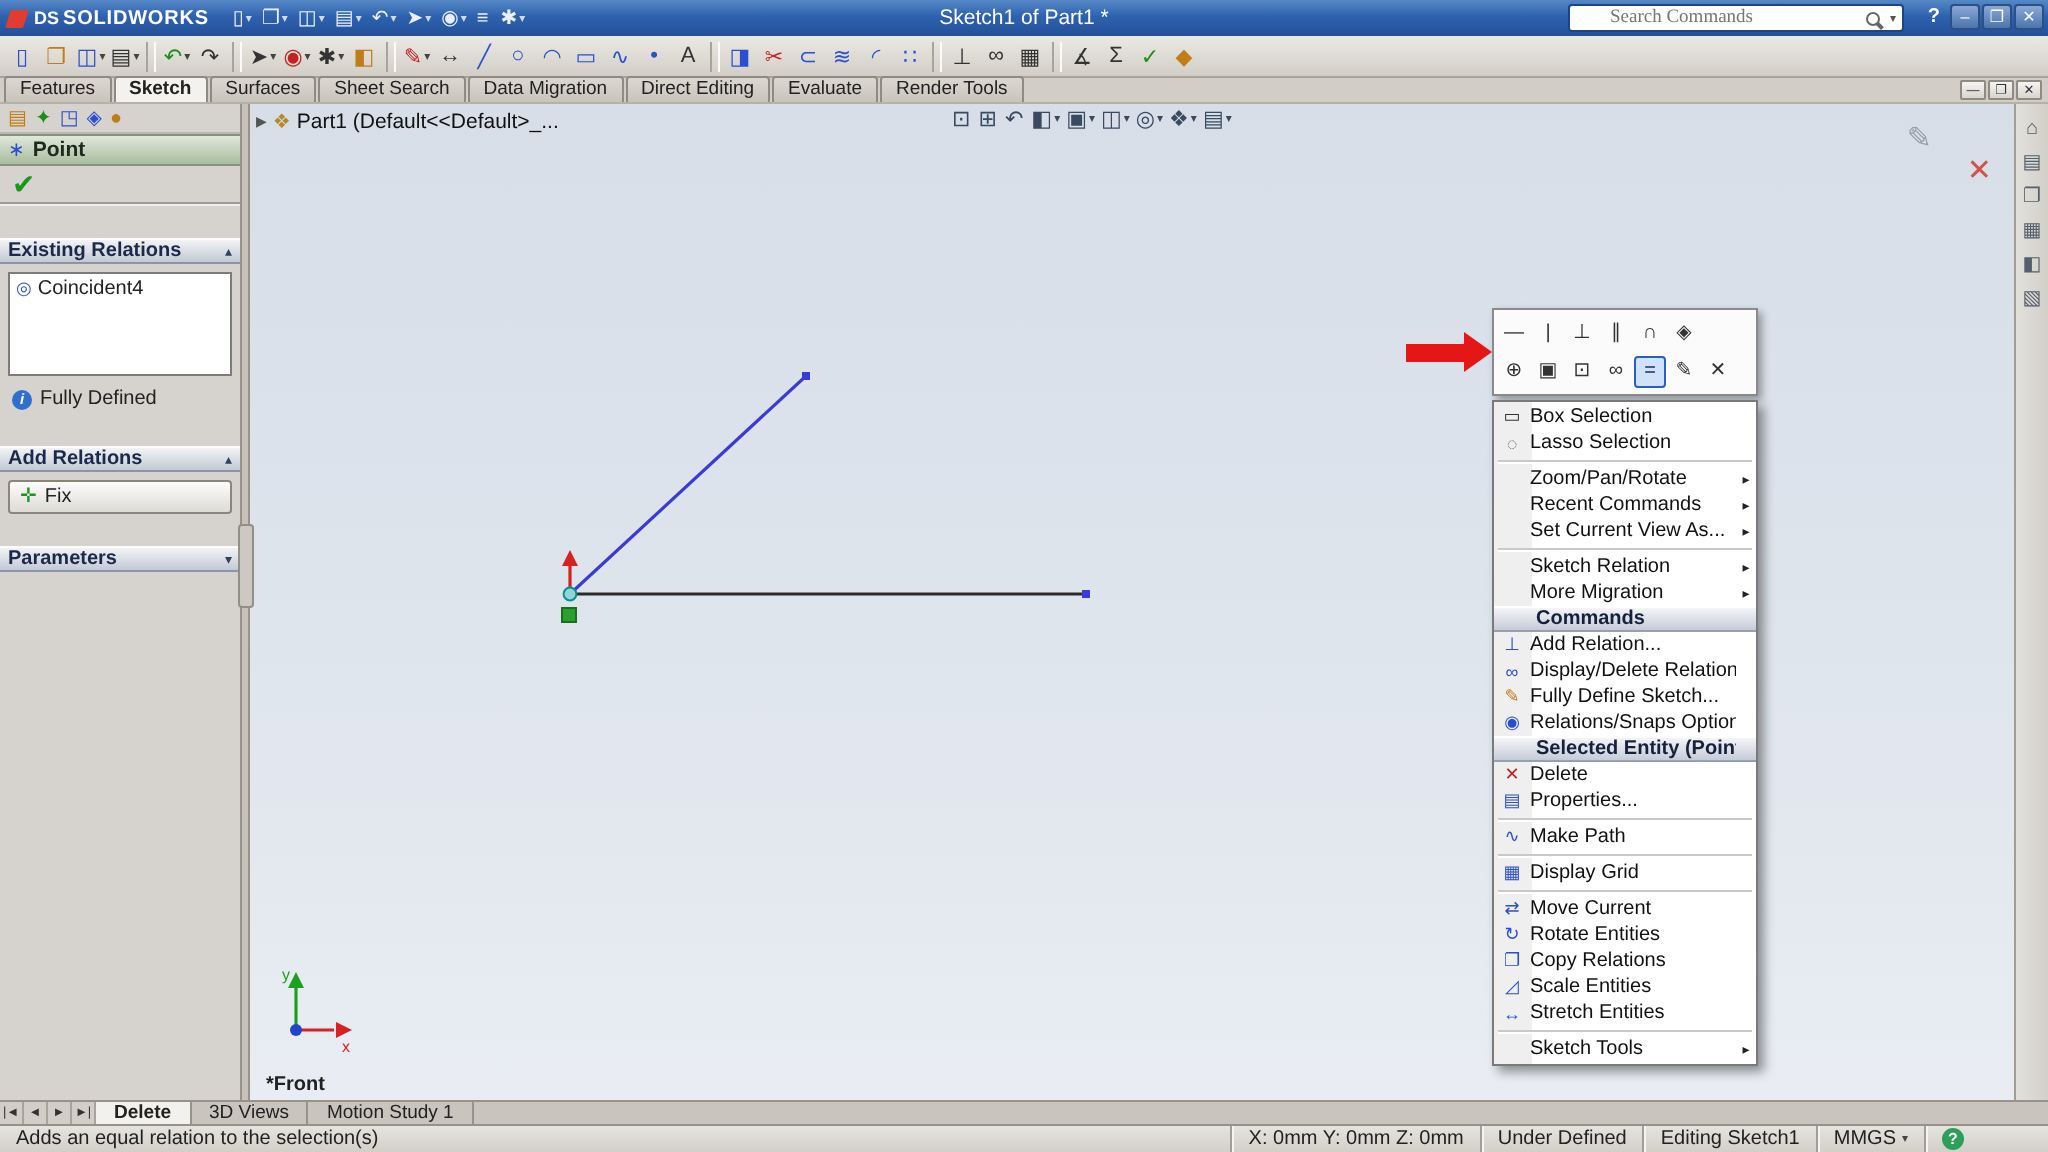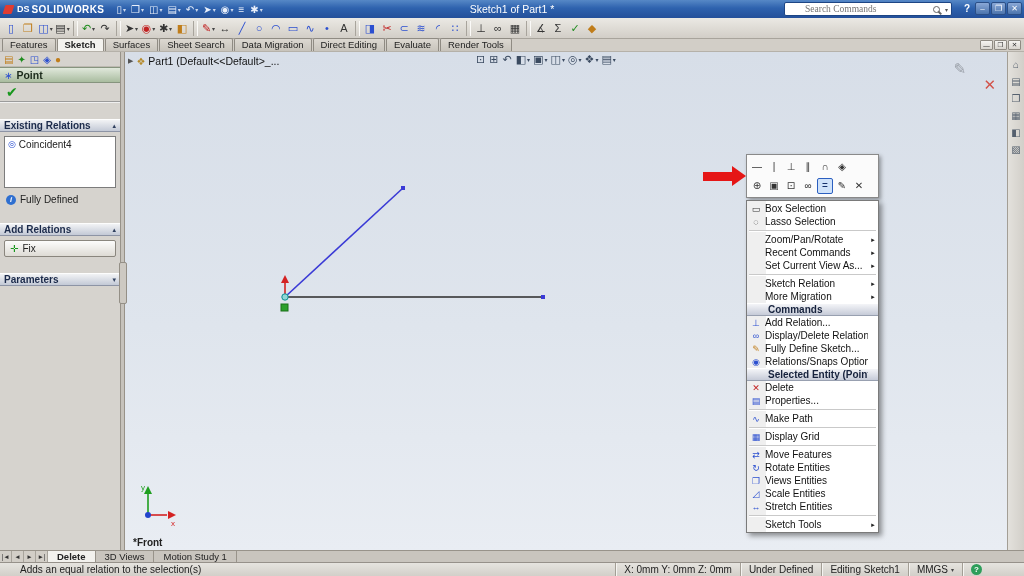--- a/index.html
+++ b/index.html
@@ -98,21 +98,21 @@
 .mrow.sep::after{content:'';position:absolute;left:2px;right:2px;top:2px;border-top:1px solid #c9c9c9;border-bottom:1px solid #fff}
 
 
 #bottom-tabs{position:absolute;left:0;bottom:14px;width:1024px;height:12px;background:#c9c5be;border-top:1px solid #98938a;display:flex;align-items:stretch;z-index:30}
 .scrollbtn{width:12px;font-size:6.5px;display:flex;align-items:center;justify-content:center;border-right:1px solid #a8a49c;color:#333;background:#d2cec7;flex:none}
 .btab{padding:0 9px;font-size:9.5px;display:flex;align-items:center;border-right:1px solid #98938a;background:#c9c5be;color:#222;white-space:nowrap}
 .btab.active{background:#f2f1ed;font-weight:bold}
 
 
 #statusbar{position:absolute;left:0;bottom:0;width:1024px;height:14px;background:linear-gradient(#e6e4df,#d2cfc9);border-top:1px solid #96918a;display:flex;align-items:center;font-size:10px;color:#222;z-index:30}
-.sb-msg{padding:0 20px;flex:1;white-space:nowrap;overflow:hidden}
+.sb-msg{padding:0 8px;flex:1;white-space:nowrap;overflow:hidden}
 .sb-seg{border-left:1px solid #a39e95;box-shadow:inset 1px 0 0 #f5f4f1;padding:0 8px;height:100%;display:flex;align-items:center;gap:3px;white-space:nowrap}
 .sb-seg .da{font-size:6px;color:#444}
 .sb-q{width:11px;height:11px;border-radius:50%;background:#2e9e5b;color:#fff;font-size:8px;font-weight:bold;display:flex;align-items:center;justify-content:center}
 .sb-end{width:34px;height:100%}
 </style>
 </head>
 <body>
 
 <div id="titlebar">
   <span class="logo-mark"></span>
@@ -756,33 +756,33 @@
     </div>
 
     <div class="mrow sep">
       <span class="micon"></span>
       <span class="mlabel"></span>
       <span class="marrow"></span>
     </div>
 
     <div class="mrow item">
       <span class="micon b">⇄</span>
-      <span class="mlabel">Move Features</span>
+      <span class="mlabel">Move Current</span>
       <span class="marrow"></span>
     </div>
 
     <div class="mrow item">
       <span class="micon b">↻</span>
       <span class="mlabel">Rotate Entities</span>
       <span class="marrow"></span>
     </div>
 
     <div class="mrow item">
       <span class="micon b">❐</span>
-      <span class="mlabel">Views Entities</span>
+      <span class="mlabel">Copy Relations</span>
       <span class="marrow"></span>
     </div>
 
     <div class="mrow item">
       <span class="micon b">◿</span>
       <span class="mlabel">Scale Entities</span>
       <span class="marrow"></span>
     </div>
 
     <div class="mrow item">

